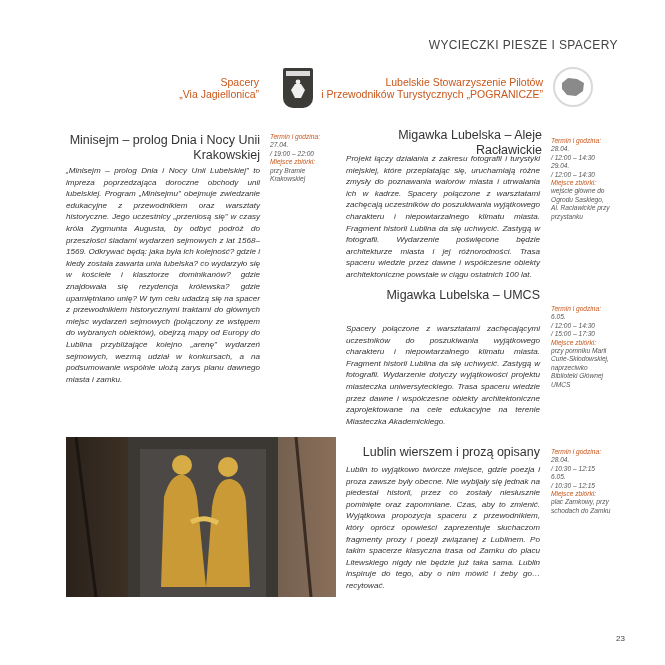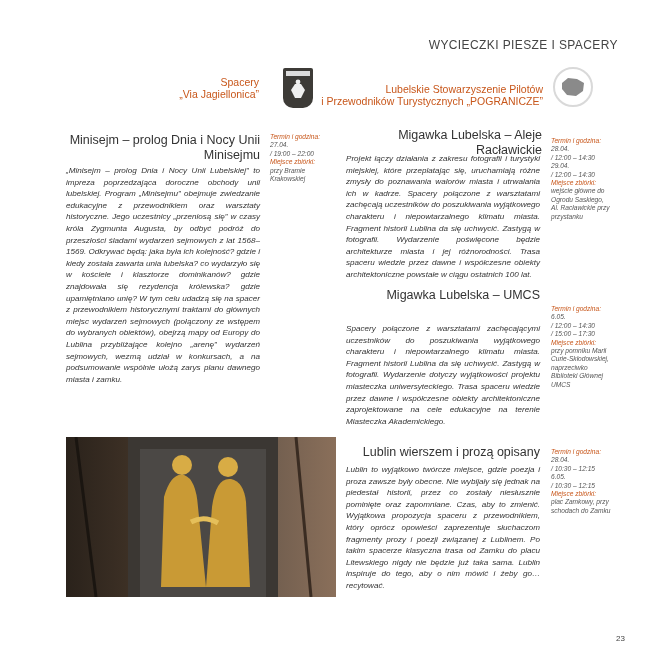--- a/index.html
+++ b/index.html
@@ -27,33 +27,33 @@
   <div>„Via Jagiellonica”</div>
 </div>
 <div class="abs logo-badge" style="left:283px; top:68px;">
   <svg width="30" height="40" viewBox="0 0 30 40">
     <rect x="3" y="3" width="24" height="5" fill="#dcdcdc"></rect>
     <path d="M8 22 L12 16 L18 16 L22 22 L18 30 L12 30 Z" fill="#efefef"></path>
     <circle cx="15" cy="14" r="2.4" fill="#efefef"></circle>
   </svg>
 </div>
 
-<div class="abs org-name" style="right:122px; top:76px;margin-top:7px;">
+<div class="abs org-name" style="right:122px; top:76px;">
   <div>Lubelskie Stowarzyszenie Pilotów</div>
   <div>i Przewodników Turystycznych „POGRANICZE”</div>
 </div>
 <div class="abs logo-round" style="left:553px; top:67px;">
   <svg width="36" height="36" viewBox="0 0 36 36">
     <path d="M7 14 L13 9 L22 10 L29 14 L28 22 L21 27 L12 26 L7 20 Z" fill="#8a8a8a"></path>
   </svg>
 </div>
 
 <div class="abs title" style="left:60px; width:200px; top:133px;">
   <div>Minisejm – prolog Dnia i Nocy Unii</div>
-  <div>Minisejmu</div>
+  <div>Krakowskiej</div>
 </div>
 <div class="abs body-text" style="left:66px; width:194px; top:165px;">„Minisejm – prolog Dnia i Nocy Unii Lubelskiej” to impreza poprzedzająca doroczne obchody unii lubelskiej. Program „Minisejmu” obejmuje zwiedzanie edukacyjne z przewodnikiem oraz warsztaty historyczne. Jego uczestnicy „przeniosą się” w czasy króla Zygmunta Augusta, by odbyć podróż do przeszłości śladami wydarzeń sejmowych z lat 1568–1569. Odkrywać będą: jaka była ich kolejność? gdzie i kiedy została zawarta unia lubelska? co wydarzyło się w kościele i klasztorze dominikanów? gdzie znajdowała się rezydencja królewska? gdzie upamiętniano unię? W tym celu udadzą się na spacer z przewodnikiem historycznymi traktami do głównych miejsc wydarzeń sejmowych (połączony ze wstępem do wybranych obiektów), obejrzą mapy od Europy do Lublina przybliżające kolejno „arenę” wydarzeń sejmowych, wezmą udział w konkursach, a na podsumowanie wspólnie ułożą zarys planu dawnego miasta i zamku.</div>
 <div class="abs side" style="left:270px; width:68px; top:133px;">
   <span class="lbl">Termin i godzina:</span>
   <span class="val">27.04.</span>
   <span class="val">/ 19:00 – 22:00</span>
   <span class="lbl">Miejsce zbiórki:</span>
   <span class="val">przy Bramie Krakowskiej</span>
 </div>
 

